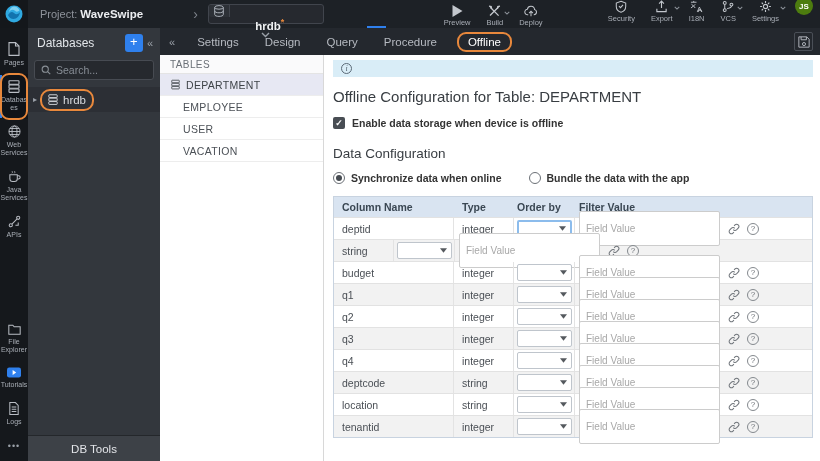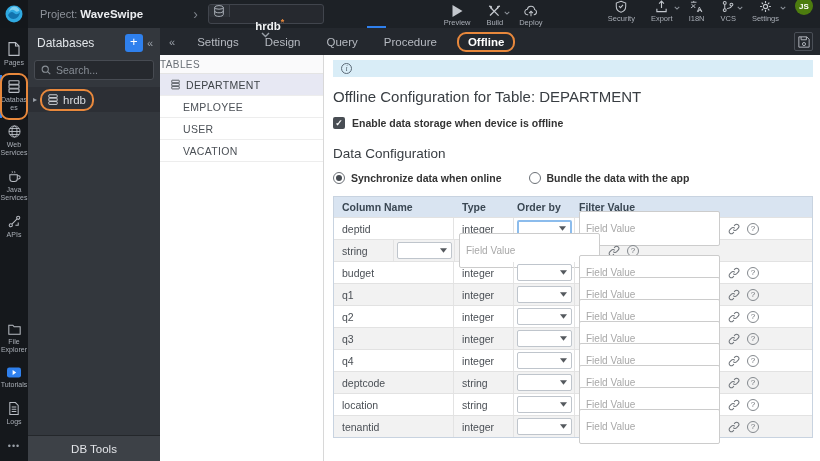--- a/index.html
+++ b/index.html
@@ -55,28 +55,28 @@
   .tree-expander { color: #9aa0a8; font-size: 8px; width: 11px; }
   .tree-label-wrap { position: relative; display: inline-flex; align-items: center; gap: 5px; color: #d8dbdf; font-size: 11.5px; padding: 2px 4px; }
   .tree-label-wrap .ring { inset: -3px -4px; border-radius: 10px; }
   .db-footer { margin-top: auto; height: 26px; background: #3d4147; border-top: 1px solid #24272b; color: #e3e5e9; font-size: 11.5px; display: flex; align-items: center; justify-content: center; cursor: pointer; }
 
   
   .main { flex: 1; display: flex; flex-direction: column; min-width: 0; }
   .tabbar { height: 27px; background: #24282e; display: flex; align-items: center; flex:none; }
   .tab-collapse { color: #9ba1a9; font-size: 11px; padding: 0 9px; cursor: pointer; }
   .tab { color: #b6bac1; font-size: 11.5px; padding: 0 13px; cursor: pointer; white-space: nowrap; }
-  .tab-active-pill { margin: 0 7px; border: 2.5px solid #e8883c; border-radius: 9px; padding: 2px 9px; color: #fff; font-size: 11.5px; font-weight: bold; cursor: pointer; }
+  .tab-active-pill { margin: 0 7px; border: 2.5px solid #e8883c; border-radius: 9px; padding: 2px 9px; color: #fff; font-size: 11.5px; font-weight: normal; cursor: pointer; }
   .save-btn { margin-left: auto; margin-right: 7px; width: 19px; height: 19px; border: 1px solid #4a4f57; border-radius: 2px; display:flex; align-items:center; justify-content:center; color:#b6bac1; cursor:pointer; }
 
   .content { flex: 1; display: flex; background: #fff; min-height: 0; }
 
   
   .tables-panel { width: 164px; border-right: 1px solid #d8d8d8; flex:none; }
-  .tables-head { height: 19px; line-height: 19px; font-size: 10px; color: #6a7077; background: #fafafb; border-bottom: 1px solid #e4e4e4; letter-spacing: .4px; }
+  .tables-head { height: 19px; line-height: 19px; padding-left: 10px; font-size: 10px; color: #6a7077; background: #fafafb; border-bottom: 1px solid #e4e4e4; letter-spacing: .4px; }
   .tbl-item { height: 22px; display: flex; align-items: center; padding-left: 23px; font-size: 10.5px; color: #4b5056; border-bottom: 1px solid #ededed; letter-spacing: .3px; cursor: pointer; }
   .tbl-item.selected { background: #e7e8f3; padding-left: 11px; gap: 6px; color: #3e4348; }
   .tbl-item .tbl-icon { color: #4b5056; }
 
   
   .offline { flex: 1; padding: 5px 7px 0 9px; min-width: 0; }
   .note { height: 17px; background: #d9edf7; display: flex; align-items: center; gap: 5px; padding: 0 8px; font-size: 10.5px; color: #52616e; }
   .info-circle { width: 11px; height: 11px; border: 1px solid #5b6a77; border-radius: 50%; font-size: 8px; font-style: italic; font-family: "Liberation Serif", serif; display:flex; align-items:center; justify-content:center; flex:none; }
   .page-title { margin-top: 11px; font-size: 15px; font-weight: normal; color: #383d42; }
   .check-row { margin-top: 12px; display: flex; align-items: center; gap: 7px; font-size: 10.5px; font-weight: bold; color: #333; cursor: pointer; }

